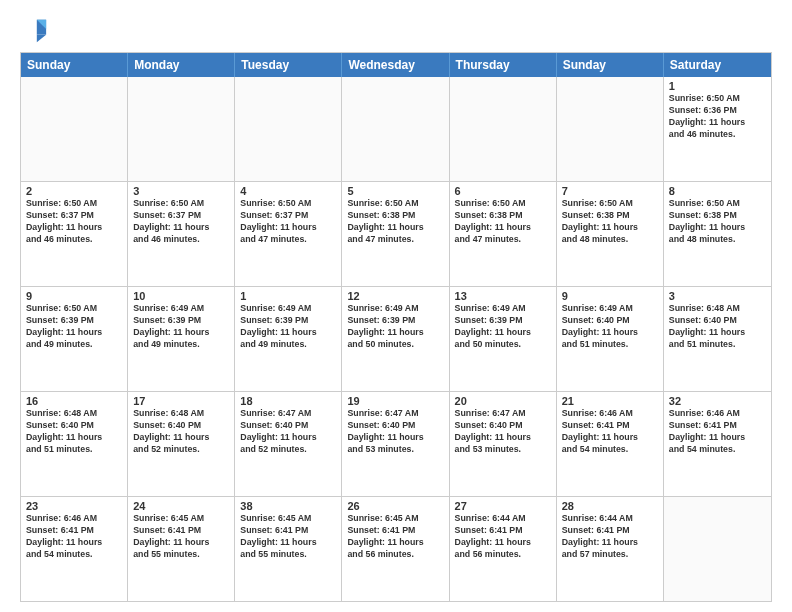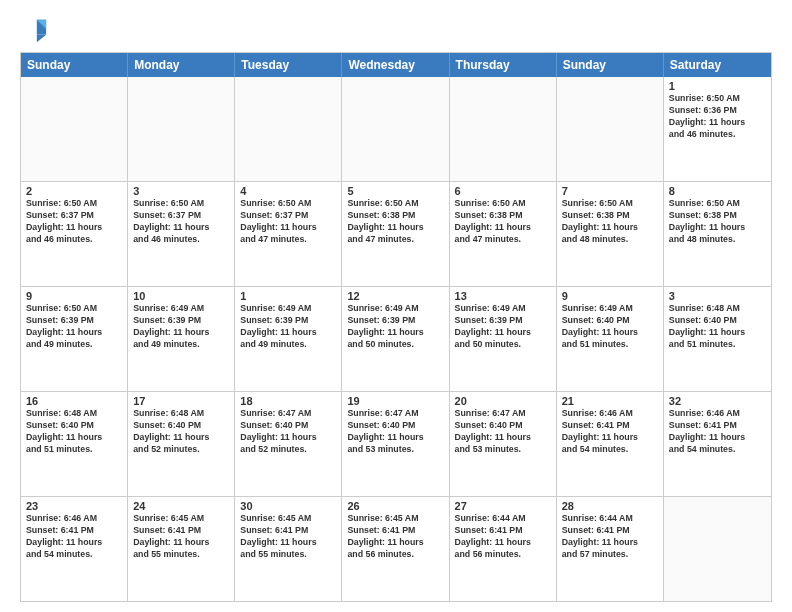--- a/index.html
+++ b/index.html
@@ -326,21 +326,21 @@
 and 54 minutes.</div>
           </div>
           <div class="cal-cell">
             <span class="day-num">24</span>
             <div class="cell-info" style="white-space: pre-line;">Sunrise: 6:45 AM
 Sunset: 6:41 PM
 Daylight: 11 hours
 and 55 minutes.</div>
           </div>
           <div class="cal-cell">
-            <span class="day-num">30</span>
+            <span class="day-num">38</span>
             <div class="cell-info" style="white-space: pre-line;">Sunrise: 6:45 AM
 Sunset: 6:41 PM
 Daylight: 11 hours
 and 55 minutes.</div>
           </div>
           <div class="cal-cell">
             <span class="day-num">26</span>
             <div class="cell-info" style="white-space: pre-line;">Sunrise: 6:45 AM
 Sunset: 6:41 PM
 Daylight: 11 hours

